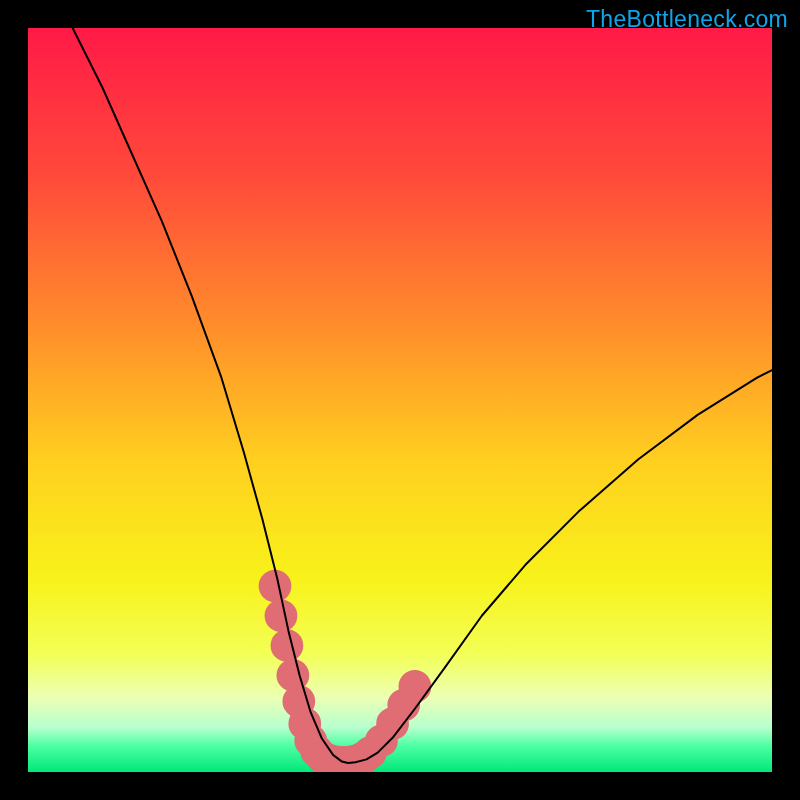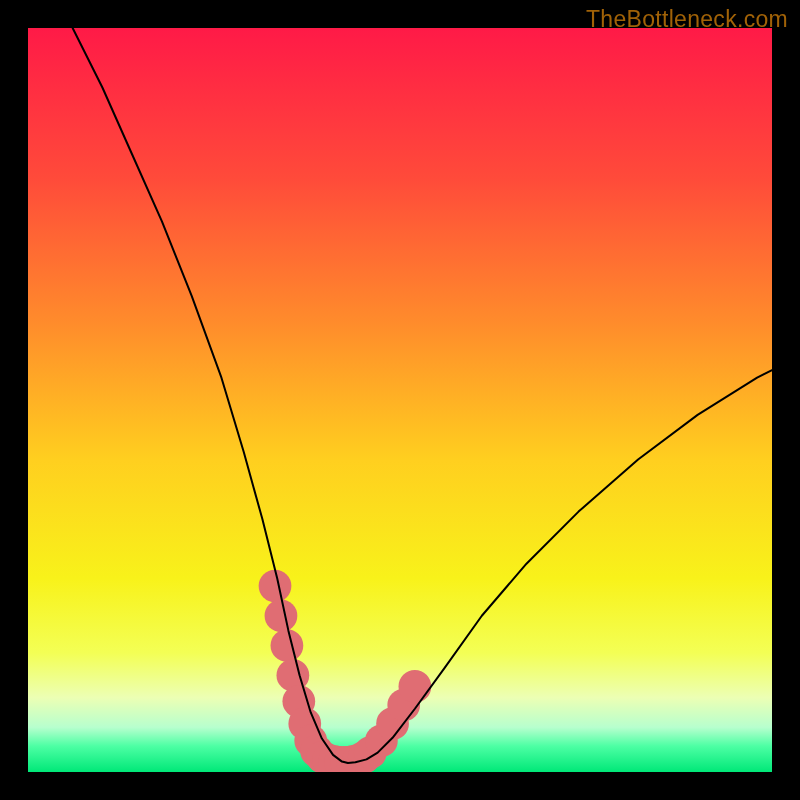--- a/index.html
+++ b/index.html
@@ -14,21 +14,21 @@
   .stage {
     position: relative;
     width: 800px;
     height: 800px;
     background: #000;
   }
   .watermark {
     position: absolute;
     top: 6px;
     right: 12px;
-    color: #a16207;
+    color: #0ea5e9;
     font-size: 23px;
     font-weight: 500;
     letter-spacing: 0.3px;
     z-index: 10;
   }
   .plot {
     position: absolute;
     left: 28px;
     top: 28px;
     width: 744px;

